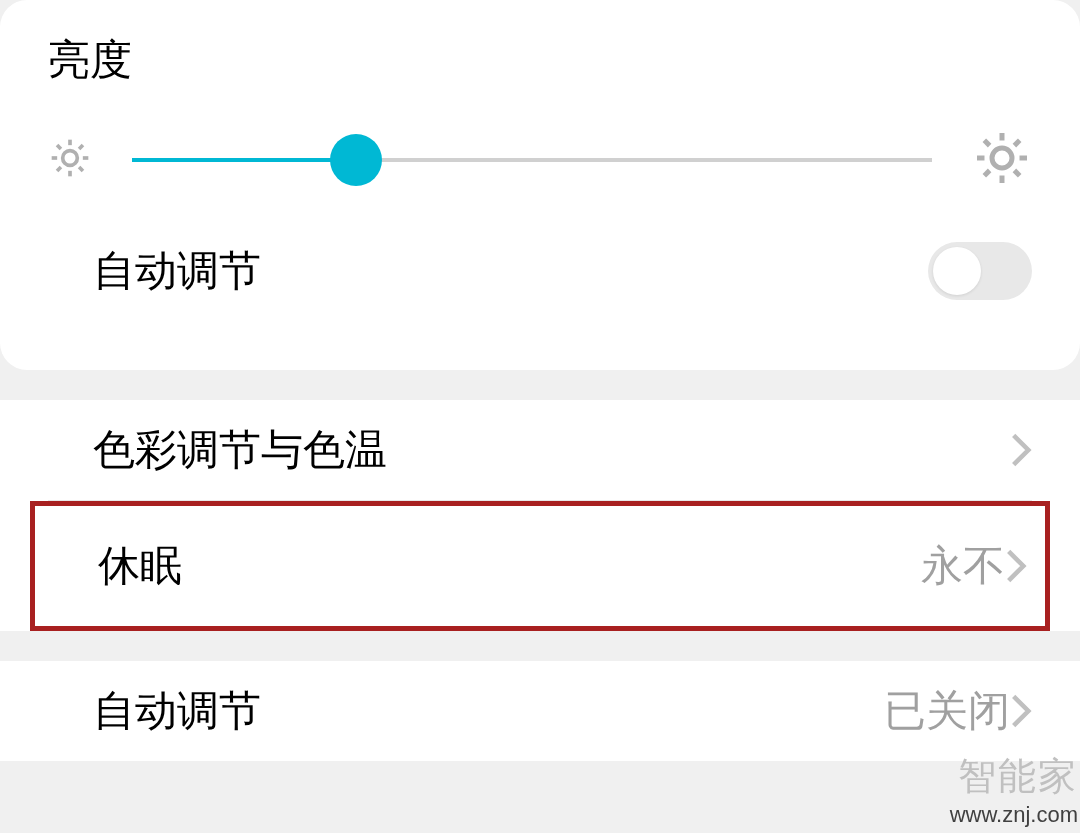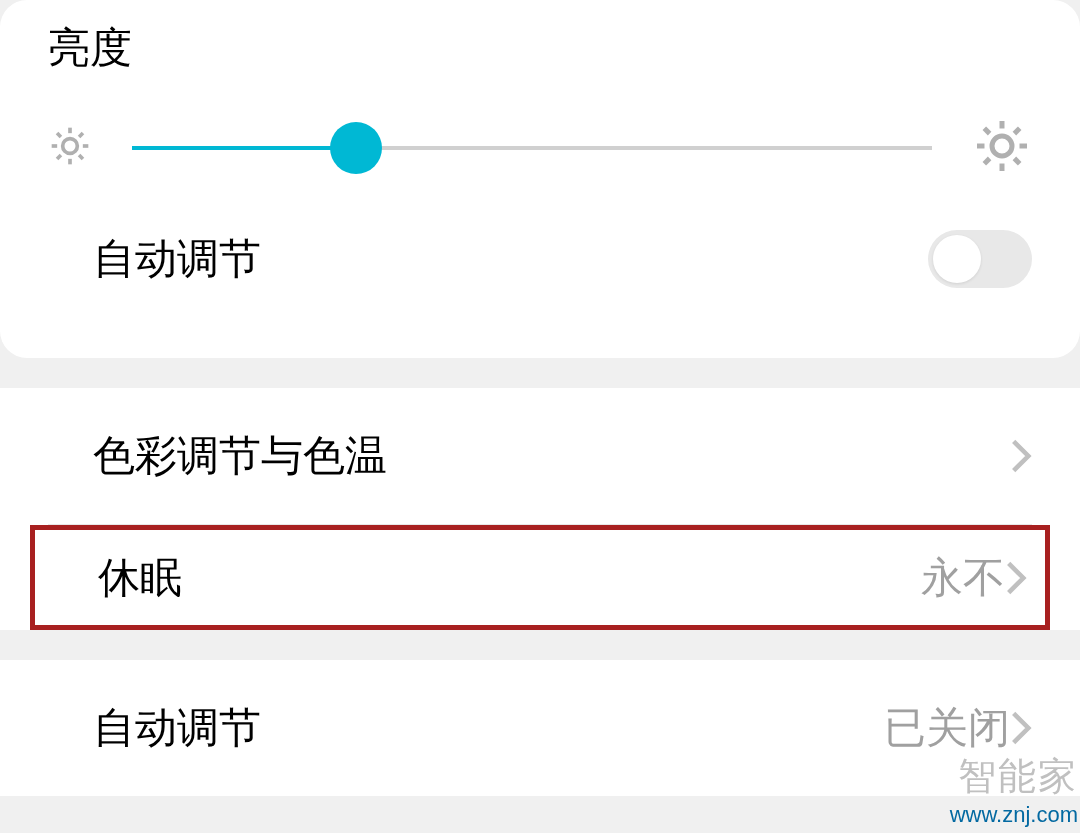--- a/index.html
+++ b/index.html
@@ -11,21 +11,21 @@
       font-family: -apple-system, BlinkMacSystemFont, "Segoe UI", "PingFang SC", "Microsoft YaHei", sans-serif;
       background: #f0f0f0;
       width: 1080px;
       height: 833px;
       overflow: hidden;
     }
     .section {
       background: #ffffff;
     }
     .brightness-section {
-      padding-top: 20px;
+      padding-top: 32px;
       padding-bottom: 30px;
       border-radius: 27px;
     }
     .section-title {
       font-size: 42px;
       color: #000000;
       padding: 0 48px 40px 48px;
       font-weight: 400;
     }
     .slider-row {
@@ -63,21 +63,21 @@
       width: 52px;
       height: 52px;
       border-radius: 50%;
       background: #00b8d4;
     }
     .row {
       display: flex;
       align-items: center;
       justify-content: space-between;
       padding: 0 48px;
-      height: 136px;
+      height: 100px;
     }
     .row-label {
       font-size: 42px;
       color: #000000;
       font-weight: 400;
       margin-left: 45px;
     }
     .row-value {
       font-size: 42px;
       color: #a0a0a0;
@@ -118,37 +118,37 @@
     .gap {
       height: 30px;
       background: #f0f0f0;
     }
     .highlight-box {
       border: 5px solid #a82020;
       margin: 0 30px;
     }
     .highlight-box .row {
       padding: 0 18px;
-      height: 95px;
+      height: 120px;
     }
     .watermark {
       position: absolute;
       right: 2px;
       bottom: 5px;
       text-align: right;
     }
     .watermark-title {
       font-size: 38px;
       color: #c0c0c0;
       font-weight: 500;
       letter-spacing: 2px;
     }
     .watermark-url {
       font-size: 22px;
-      color: #0369a1;
+      color: #404040;
     }
     .auto-row {
       padding-top: 50px;
       padding-bottom: 40px;
       height: auto;
     }
   </style>
 </head>
 <body>
 

